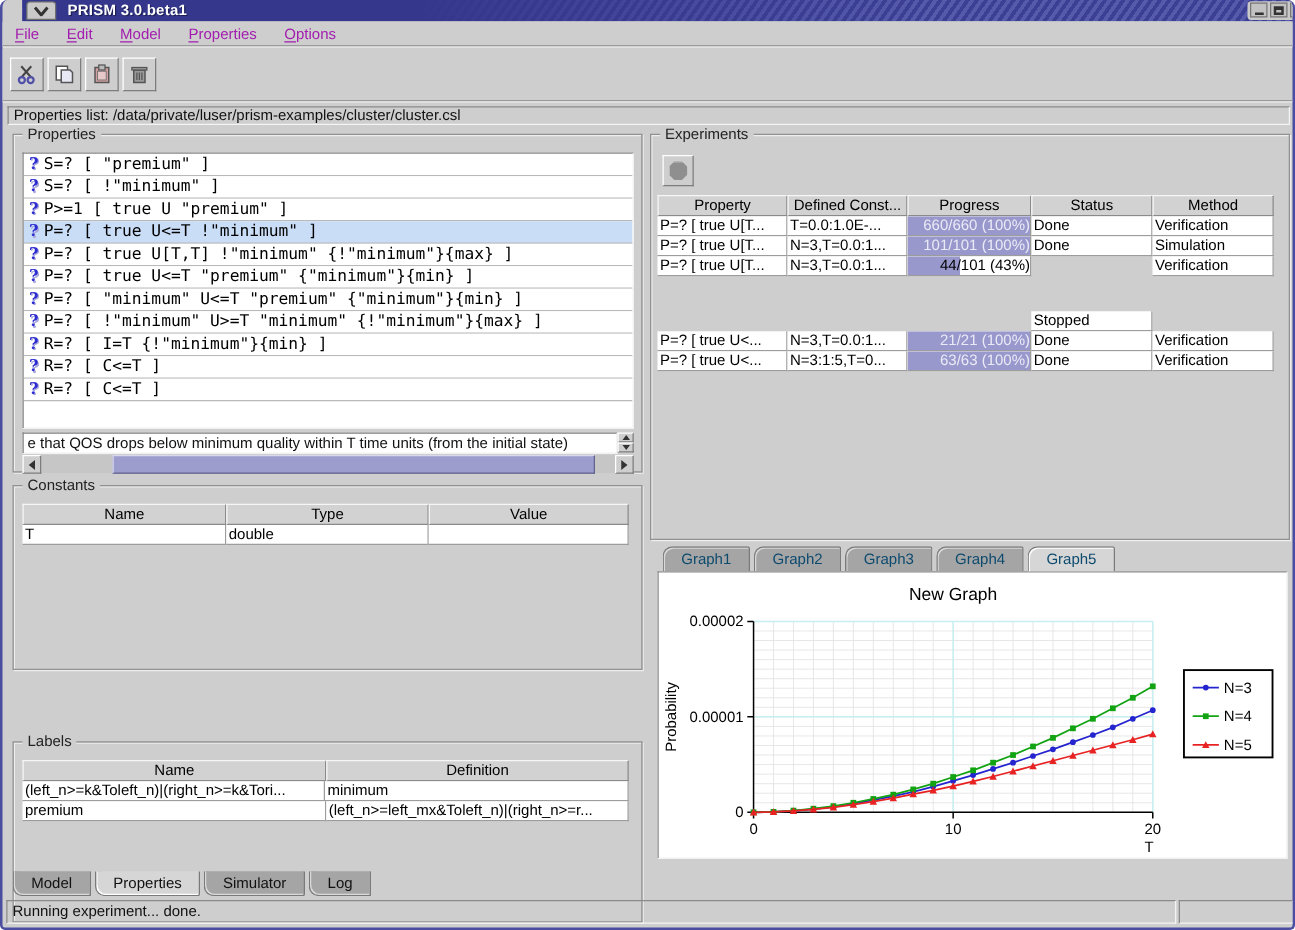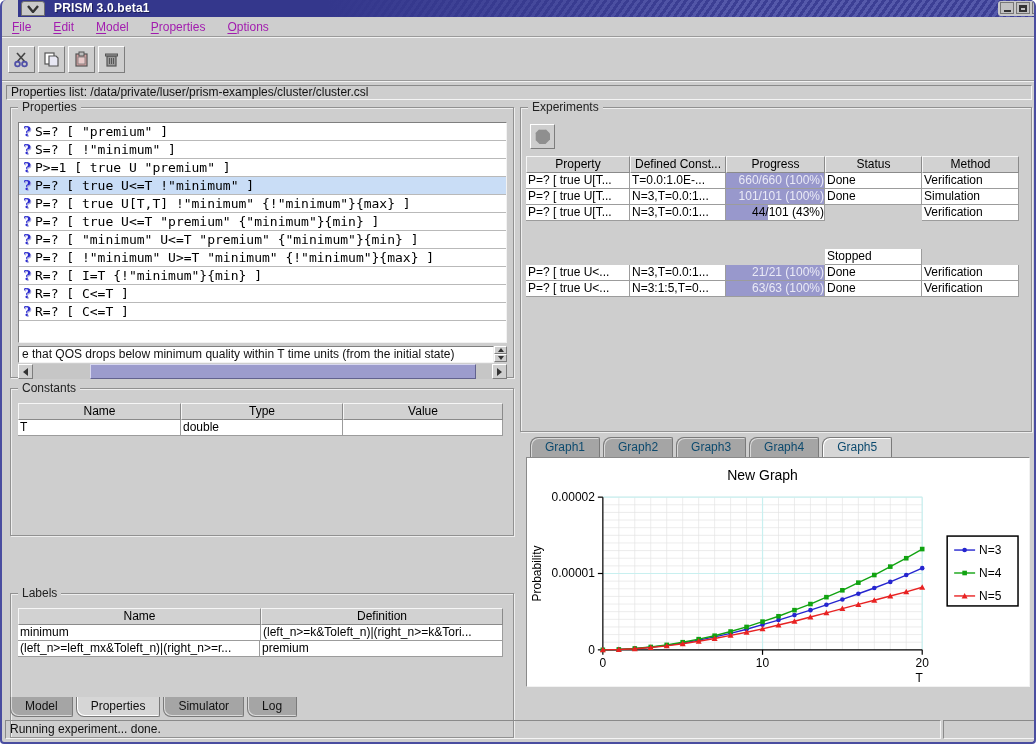--- a/index.html
+++ b/index.html
@@ -246,26 +246,26 @@
   </div>
 
   <div class="group" style="left:8px; top:545px; width:504px; height:145px;margin-top:48px;">
     <span class="group-title">Labels</span>
     <div class="tbl" style="left:7px; top:14px;">
         <div class="tbl-head">
           <div class="tbl-hcell" style="width: 243px;">Name</div>
           <div class="tbl-hcell" style="width: 242px;">Definition</div>
         </div>
         <div class="tbl-row">
+          <div class="tbl-cell" style="width: 242px;">(left_n&gt;=k&amp;Toleft_n)|(right_n&gt;=k&amp;Tori...</div>
           <div class="tbl-cell" style="width: 243px;">minimum</div>
-          <div class="tbl-cell" style="width: 242px;">(left_n&gt;=k&amp;Toleft_n)|(right_n&gt;=k&amp;Tori...</div>
-        </div>
-        <div class="tbl-row">
+        </div>
+        <div class="tbl-row">
+          <div class="tbl-cell" style="width: 243px;">premium</div>
           <div class="tbl-cell" style="width: 242px;">(left_n&gt;=left_mx&amp;Toleft_n)|(right_n&gt;=r...</div>
-          <div class="tbl-cell" style="width: 243px;">premium</div>
         </div>
       </div>
   </div>
 
   <div class="group" style="left:518px; top:107px; width:512px; height:325px;">
     <span class="group-title">Experiments</span>
     <div class="stop-button">
       <div class="octagon"></div>
     </div>
     <div class="tbl" style="left:5px; top:48px;">

